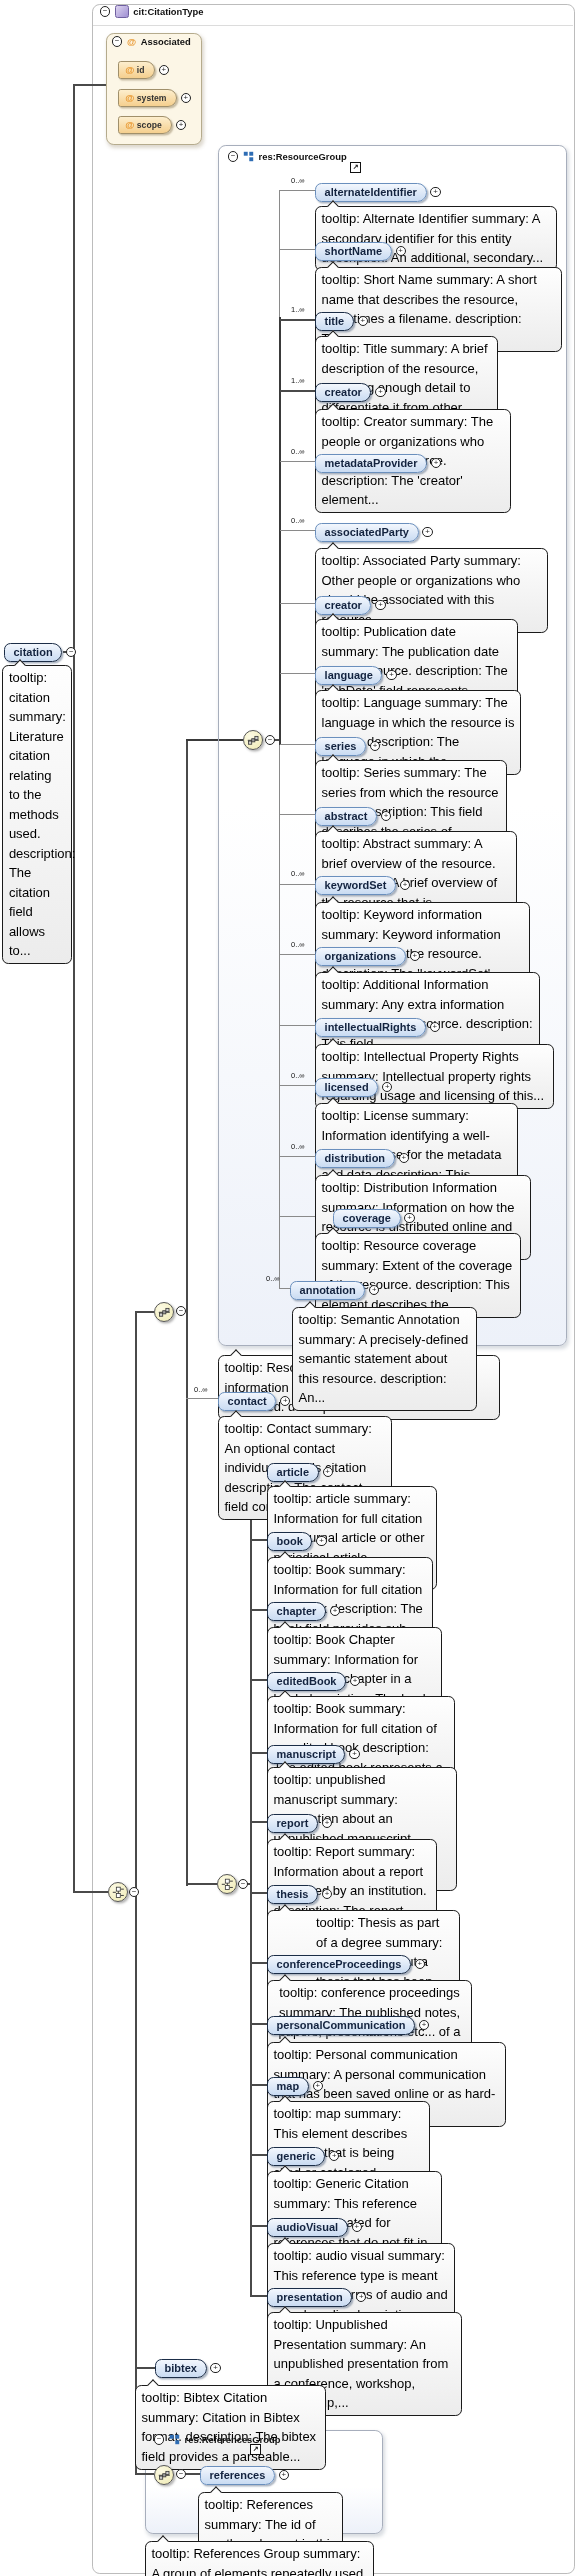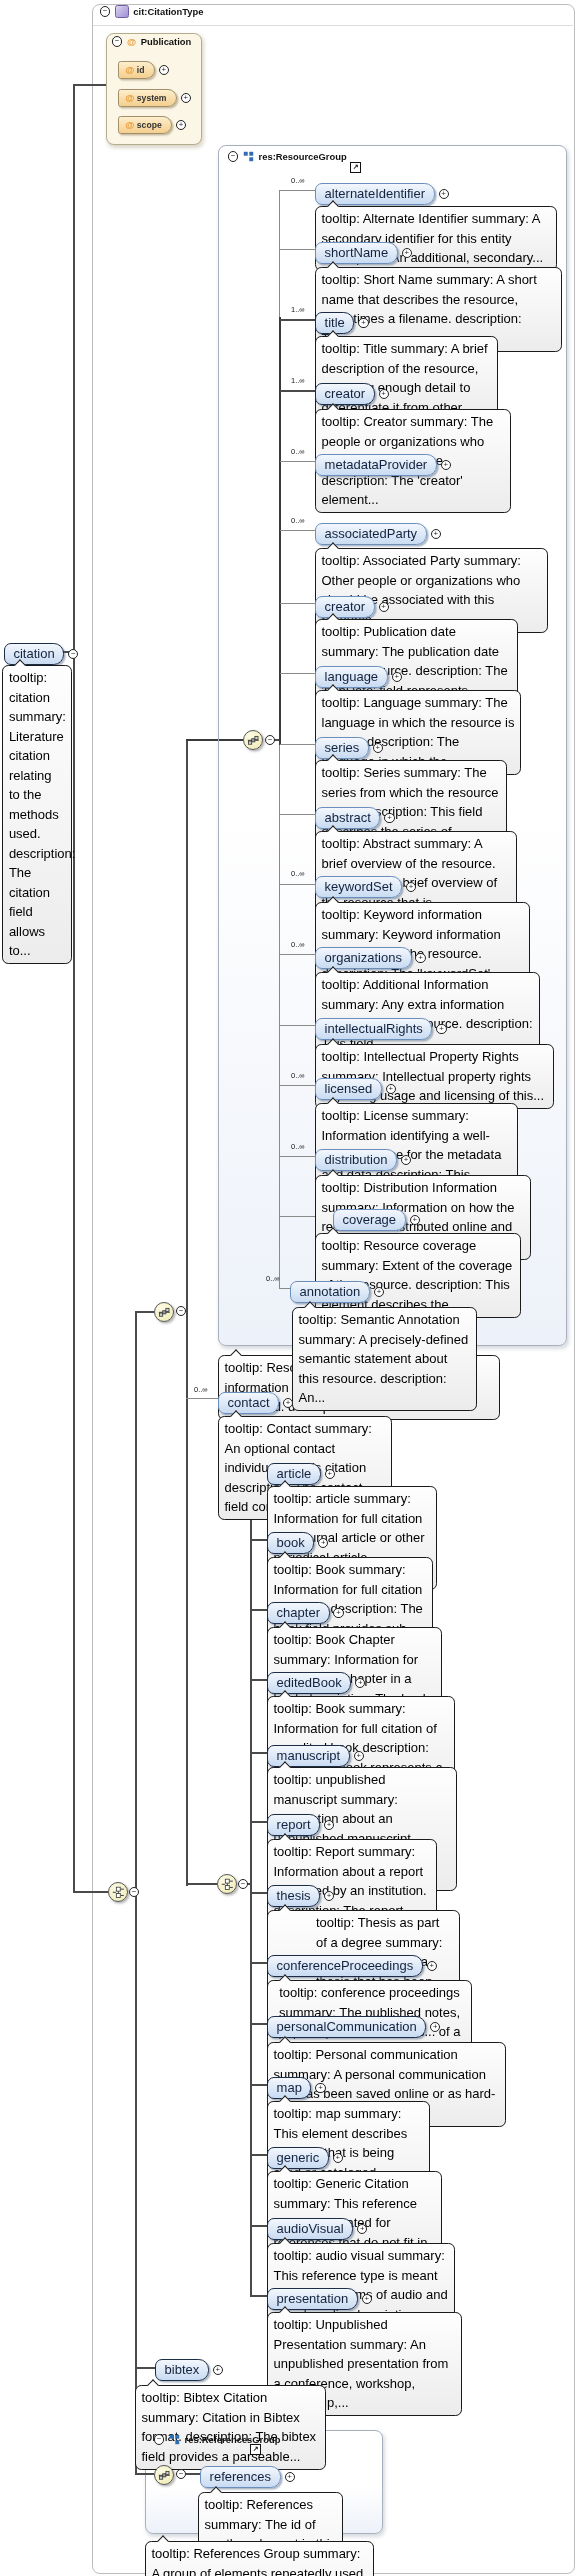--- a/index.html
+++ b/index.html
@@ -22,21 +22,21 @@
       background:#fff;font-size:7.8px;line-height:8.6px;text-align:center;color:#222;
       box-sizing:border-box;flex:0 0 auto;}
   .oc.abs{position:absolute;z-index:4;}
   .type-icon{display:inline-block;width:11.8px;height:11.8px;border:0.8px solid #6f5fa0;border-radius:2.4px;
       background:linear-gradient(135deg,#ddd4f0,#9f8fd2);}
   .grp-icon{display:inline-block;width:11px;height:11px;}
   .at{color:#e8962e;font-weight:bold;font-size:9.4px;}
   .row{position:absolute;display:flex;align-items:center;gap:3.9px;z-index:3;white-space:nowrap;}
   .pill{display:inline-block;padding:2.4px 8.6px;border:0.8px solid #6a8fbd;border-radius:7px 10.2px 10.2px 7px;
         background:linear-gradient(180deg,#f3f7fd,#c9dbf2);color:#13233f;
-        font-size:13px;font-weight:normal;box-shadow:1.6px 1.6px 1.6px rgba(70,90,120,.45);}
+        font-size:11px;font-weight:bold;box-shadow:1.6px 1.6px 1.6px rgba(70,90,120,.45);}
   .pill.req{border:1.6px solid #1b2d47;}
   .apill{display:inline-block;padding:2.4px 9.4px 2.4px 6.3px;border:0.8px solid #a08f6a;
         border-radius:3.1px 10.2px 10.2px 3.1px;background:linear-gradient(180deg,#fdeecd,#f5cf8e);
         color:#333;font-size:8.6px;font-weight:bold;box-shadow:1.6px 1.6px 1.6px rgba(120,100,60,.4);}
   .card{position:absolute;left:-24px;top:-7px;font-size:7.5px;color:#111;}
   .tip{position:absolute;box-sizing:border-box;border:1.2px solid #1a1a1a;border-radius:6.3px;
        background:linear-gradient(180deg,#fefefe,#ececec);padding:2.4px 5.5px;z-index:3;
        font-size:13px;line-height:1.5;color:#000;}
   .tip-arrow{position:absolute;top:-4.7px;left:12.6px;width:7px;height:7px;background:#fefefe;
        border-left:1.2px solid #1a1a1a;border-top:1.2px solid #1a1a1a;transform:rotate(45deg);}
@@ -57,21 +57,21 @@
   <div class="hdr" style="left:100px;top:4.7px;">
     <span class="oc">−</span>
     <span class="type-icon"></span>
     <span class="hdr-label">cit:CitationType</span>
   </div>
 
   <div class="box attrbox" style="left:106px;top:33px;width:96px;height:112px;"></div>
   <div class="hdr" style="left:112px;top:36px;">
     <span class="oc">−</span>
     <span class="at">@</span>
-    <span class="hdr-label">Publication</span>
+    <span class="hdr-label">Associated</span>
   </div>
   <div class="row" style="left:118px;top:61px;">
     <span class="apill"><span class="at">@</span> <span>id</span></span>
     <span class="oc">+</span>
   </div>
   <div class="row" style="left:118px;top:89px;">
     <span class="apill"><span class="at">@</span> <span>system</span></span>
     <span class="oc">+</span>
   </div>
   <div class="row" style="left:118px;top:116px;">

